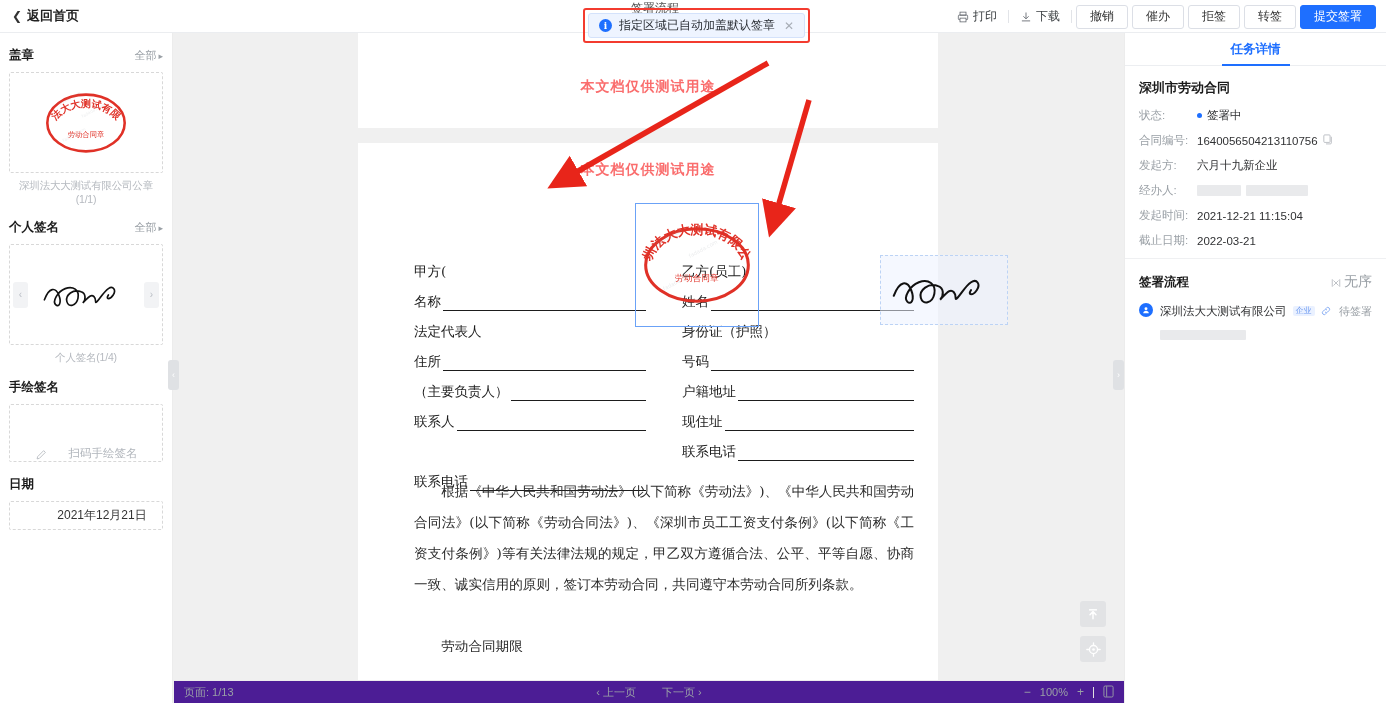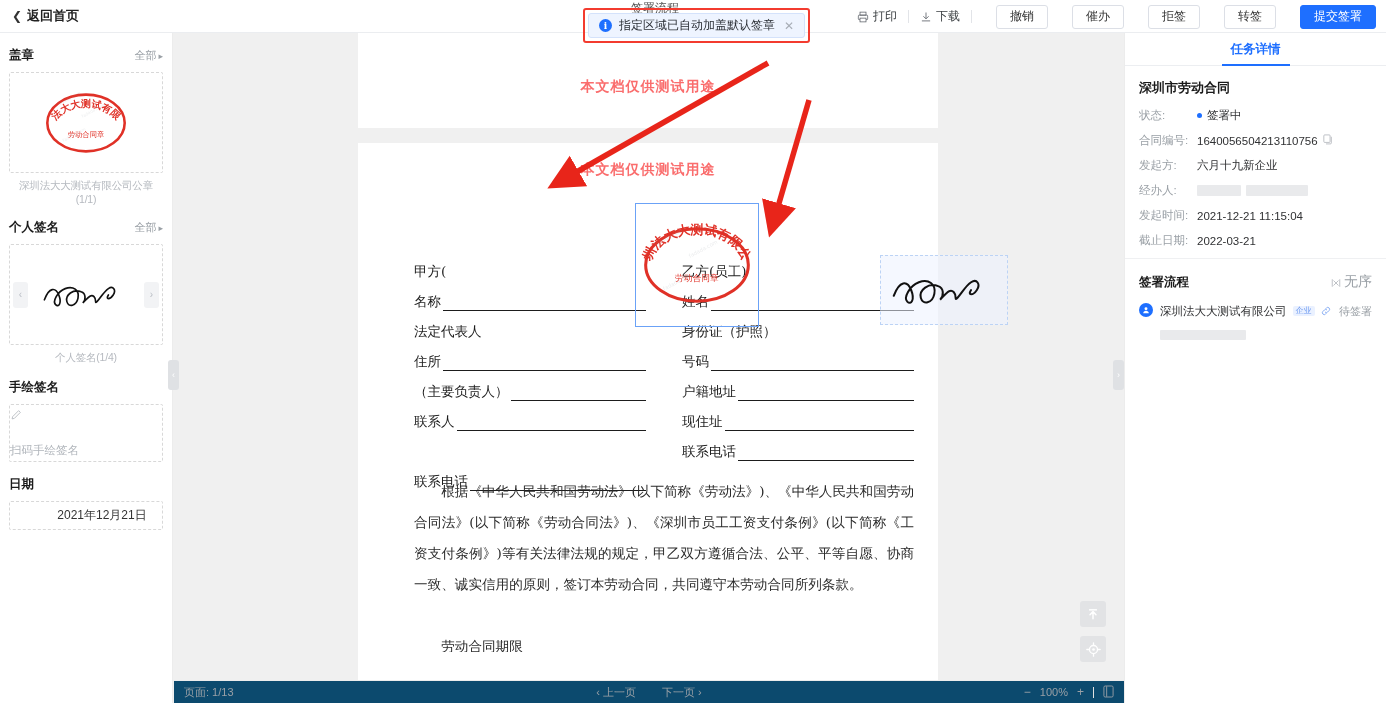--- a/index.html
+++ b/index.html
@@ -32,21 +32,21 @@
     display: flex; align-items: center; gap: 4px;
     font-size: 12px; color: #3c4043; padding: 0 11px; cursor: pointer;
     height: 22px;
   }
   .tb-sep { width: 1px; height: 13px; background: #e2e4e8; }
   .tb-btn {
     height: 24px; min-width: 52px; padding: 0 13px;
     border: 1px solid #dcdfe6; border-radius: 3px;
     background: #fff; font-size: 12px; color: #333;
     display: flex; align-items: center; justify-content: center;
-    margin-left: 24px; cursor: pointer;
+    margin-left: 4px; cursor: pointer;
     font-family: "Liberation Sans", sans-serif;
   }
   .tb-btn.primary {
     background: #1e6fff; border-color: #1e6fff; color: #fff;
     min-width: 72px; font-weight: 500;
   }
   .ico { display: inline-flex; align-items: center; }
 
   
   .left-panel {
@@ -85,22 +85,22 @@
   .stamp {
     position: relative; width: 86px; height: 86px;
     display: flex; align-items: center; justify-content: center;
   }
   .stamp svg { width: 100%; height: 100%; }
 
   .sign-svg { width: 96px; height: 54px; }
 
   .handwrite-box {
     height: 58px; border: 1px dashed #d8d8d8; border-radius: 2px;
-    display: flex; align-items: flex-start; justify-content: center;
-    gap: 22px; color: #b0b5bb; font-size: 11.5px; cursor: pointer; flex-direction: column;
+    display: flex; align-items: flex-end; justify-content: center;
+    gap: 22px; color: #b0b5bb; font-size: 11.5px; cursor: pointer;
   }
   .date-box {
     height: 29px; border: 1px dashed #d8d8d8; border-radius: 2px;
     display: flex; align-items: center; justify-content: center;
     font-size: 12px; color: #333; cursor: pointer; padding-left: 32px;
   }
 
   
   .handle {
     position: absolute; width: 11px; height: 30px;
@@ -195,21 +195,21 @@
   .float-tools { position: absolute; right: 18px; bottom: 32px; z-index: 20; }
   .ftbtn {
     width: 26px; height: 26px; background: #e2e3e5; border-radius: 3px;
     display: flex; align-items: center; justify-content: center;
     margin-bottom: 9px; cursor: pointer; color: #fff;
   }
 
   
   .bottombar {
     position: absolute; left: 174px; bottom: 0; width: 950px; height: 23px;
-    background: #0c4a6e; border-top: 1px solid #ececec;
+    background: #4c1d95; border-top: 1px solid #ececec;
     display: flex; align-items: center; font-size: 11px; color: #9aa0a6;
     z-index: 25;
   }
   .bb-left { margin-left: 10px; }
   .bb-center {
     position: absolute; left: 50%; transform: translateX(-50%);
     display: flex; gap: 26px;
   }
   .bb-center span { cursor: pointer; }
   .bb-right {

